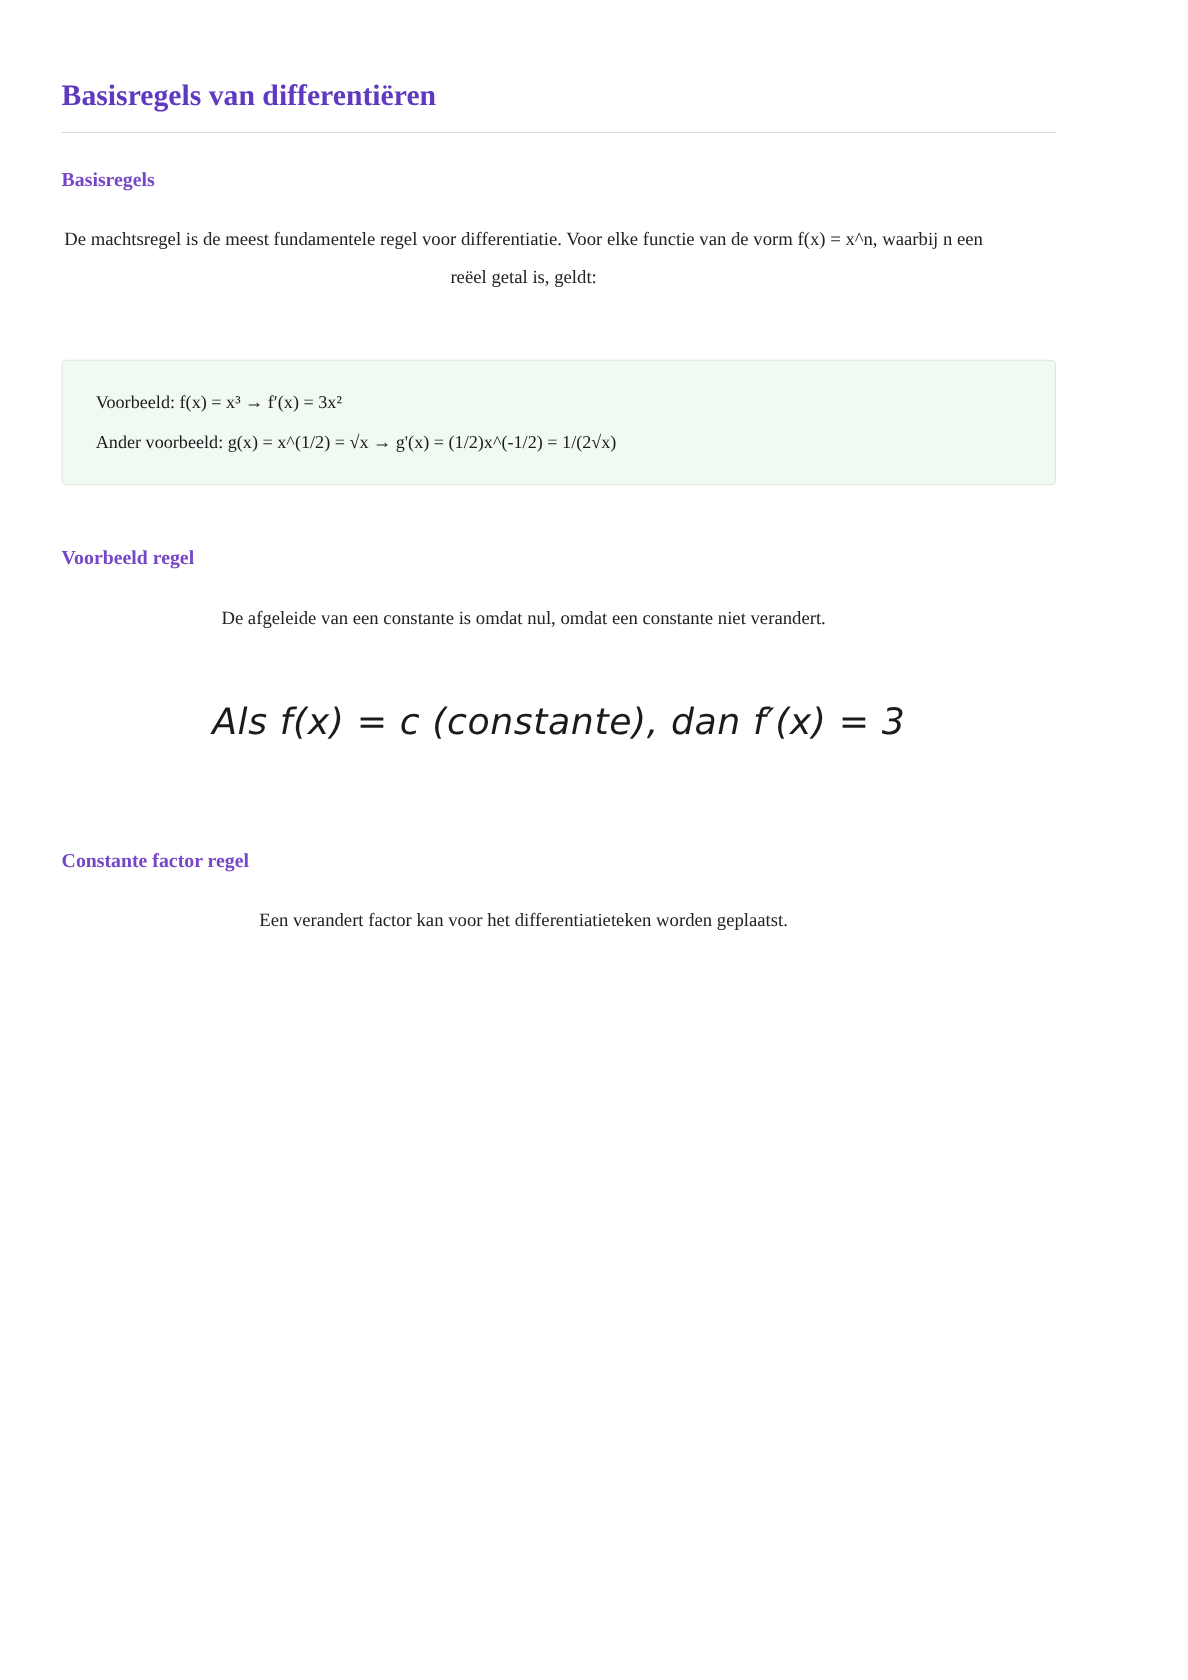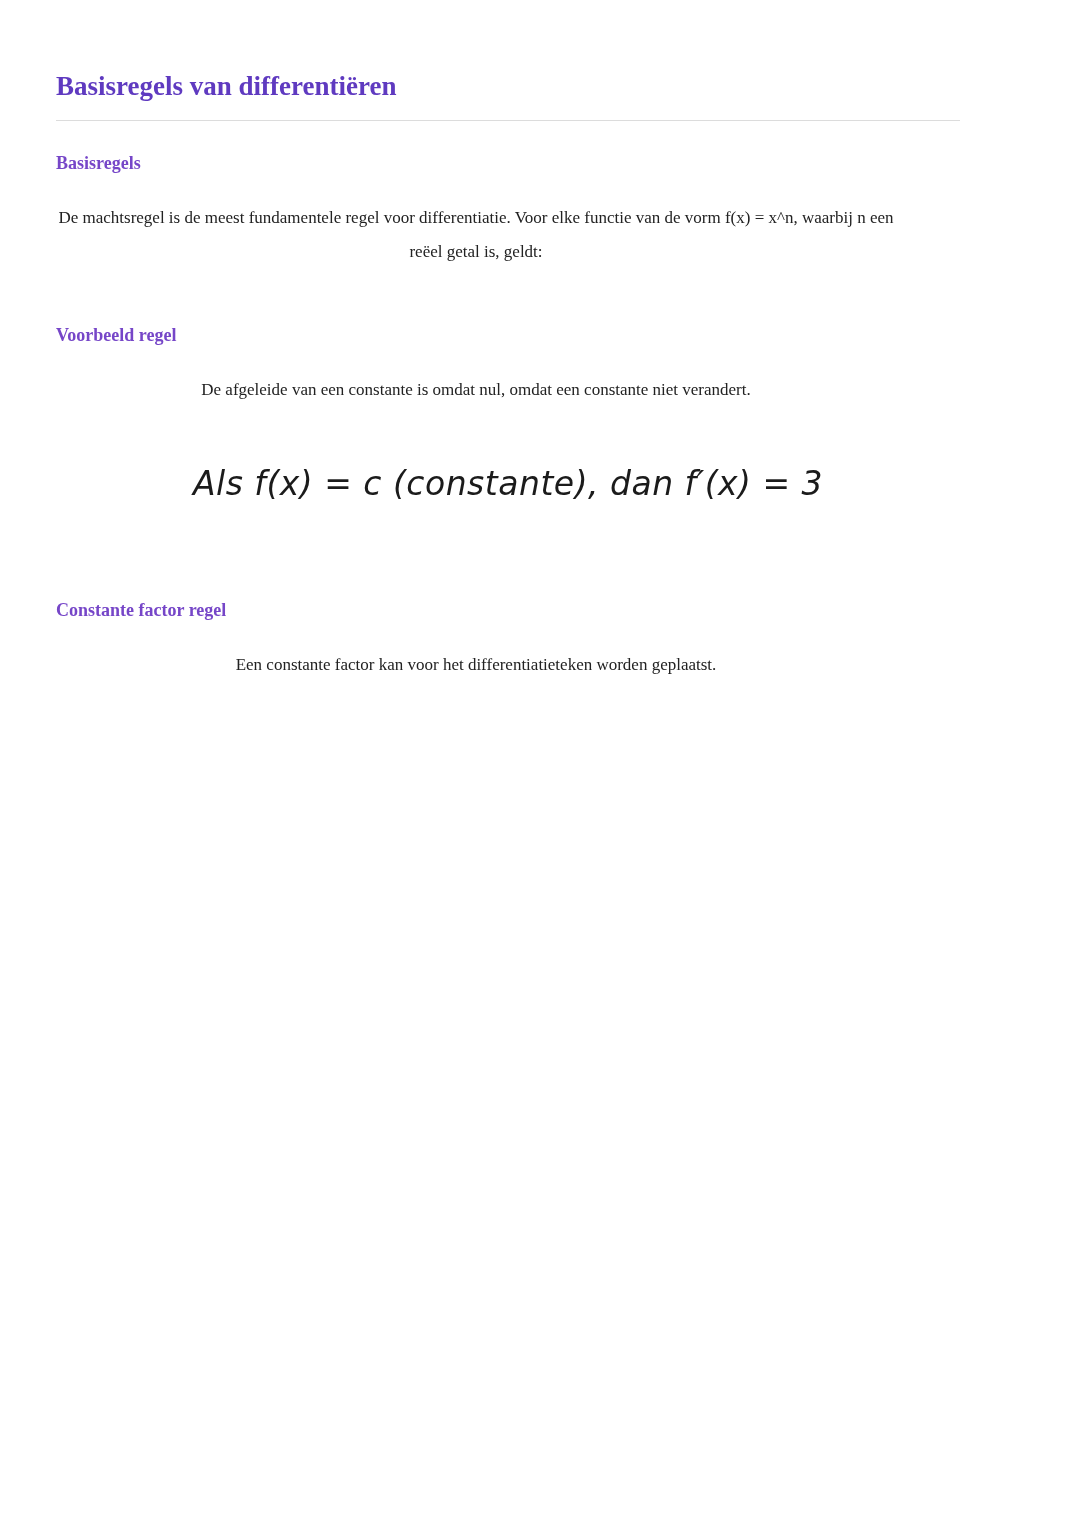--- a/index.html
+++ b/index.html
@@ -76,26 +76,30 @@
 <body>
 
 <div class="page">
 
   <h1 class="title">Basisregels van differentiëren</h1>
   <hr class="divider">
 
   <section>
     <h2 class="subheading">Basisregels</h2>
     <p class="body-text">De machtsregel is de meest fundamentele regel voor differentiatie. Voor elke functie van de vorm f(x) = x^n, waarbij n een reëel getal is, geldt:</p>
+    <div class="example-box">
+      <p class="example-line">Voorbeeld: f(x) = x³ → f′(x) = 3x²</p>
+      <p class="example-line">Ander voorbeeld: g(x) = x^(1/2) = √x → g'(x) = (1/2)x^(-1/2) = 1/(2√x)</p>
+    </div>
   </section>
 
   <section>
     <h2 class="subheading" style="margin-top:54px;">Voorbeeld regel</h2>
     <p class="body-text">De afgeleide van een constante is omdat nul, omdat een constante niet verandert.</p>
     <div class="formula">Als f(x) = c (constante), dan f′(x) = 3</div>
   </section>
 
   <section>
     <h2 class="subheading" style="margin-top:93px;">Constante factor regel</h2>
-    <p class="body-text">Een constante factor kan voor het differentiatieteken worden geplaatst.</p>
+    <p class="body-text">Een verandert factor kan voor het differentiatieteken worden geplaatst.</p>
   </section>
 
 </div>
 
 </body></html>

